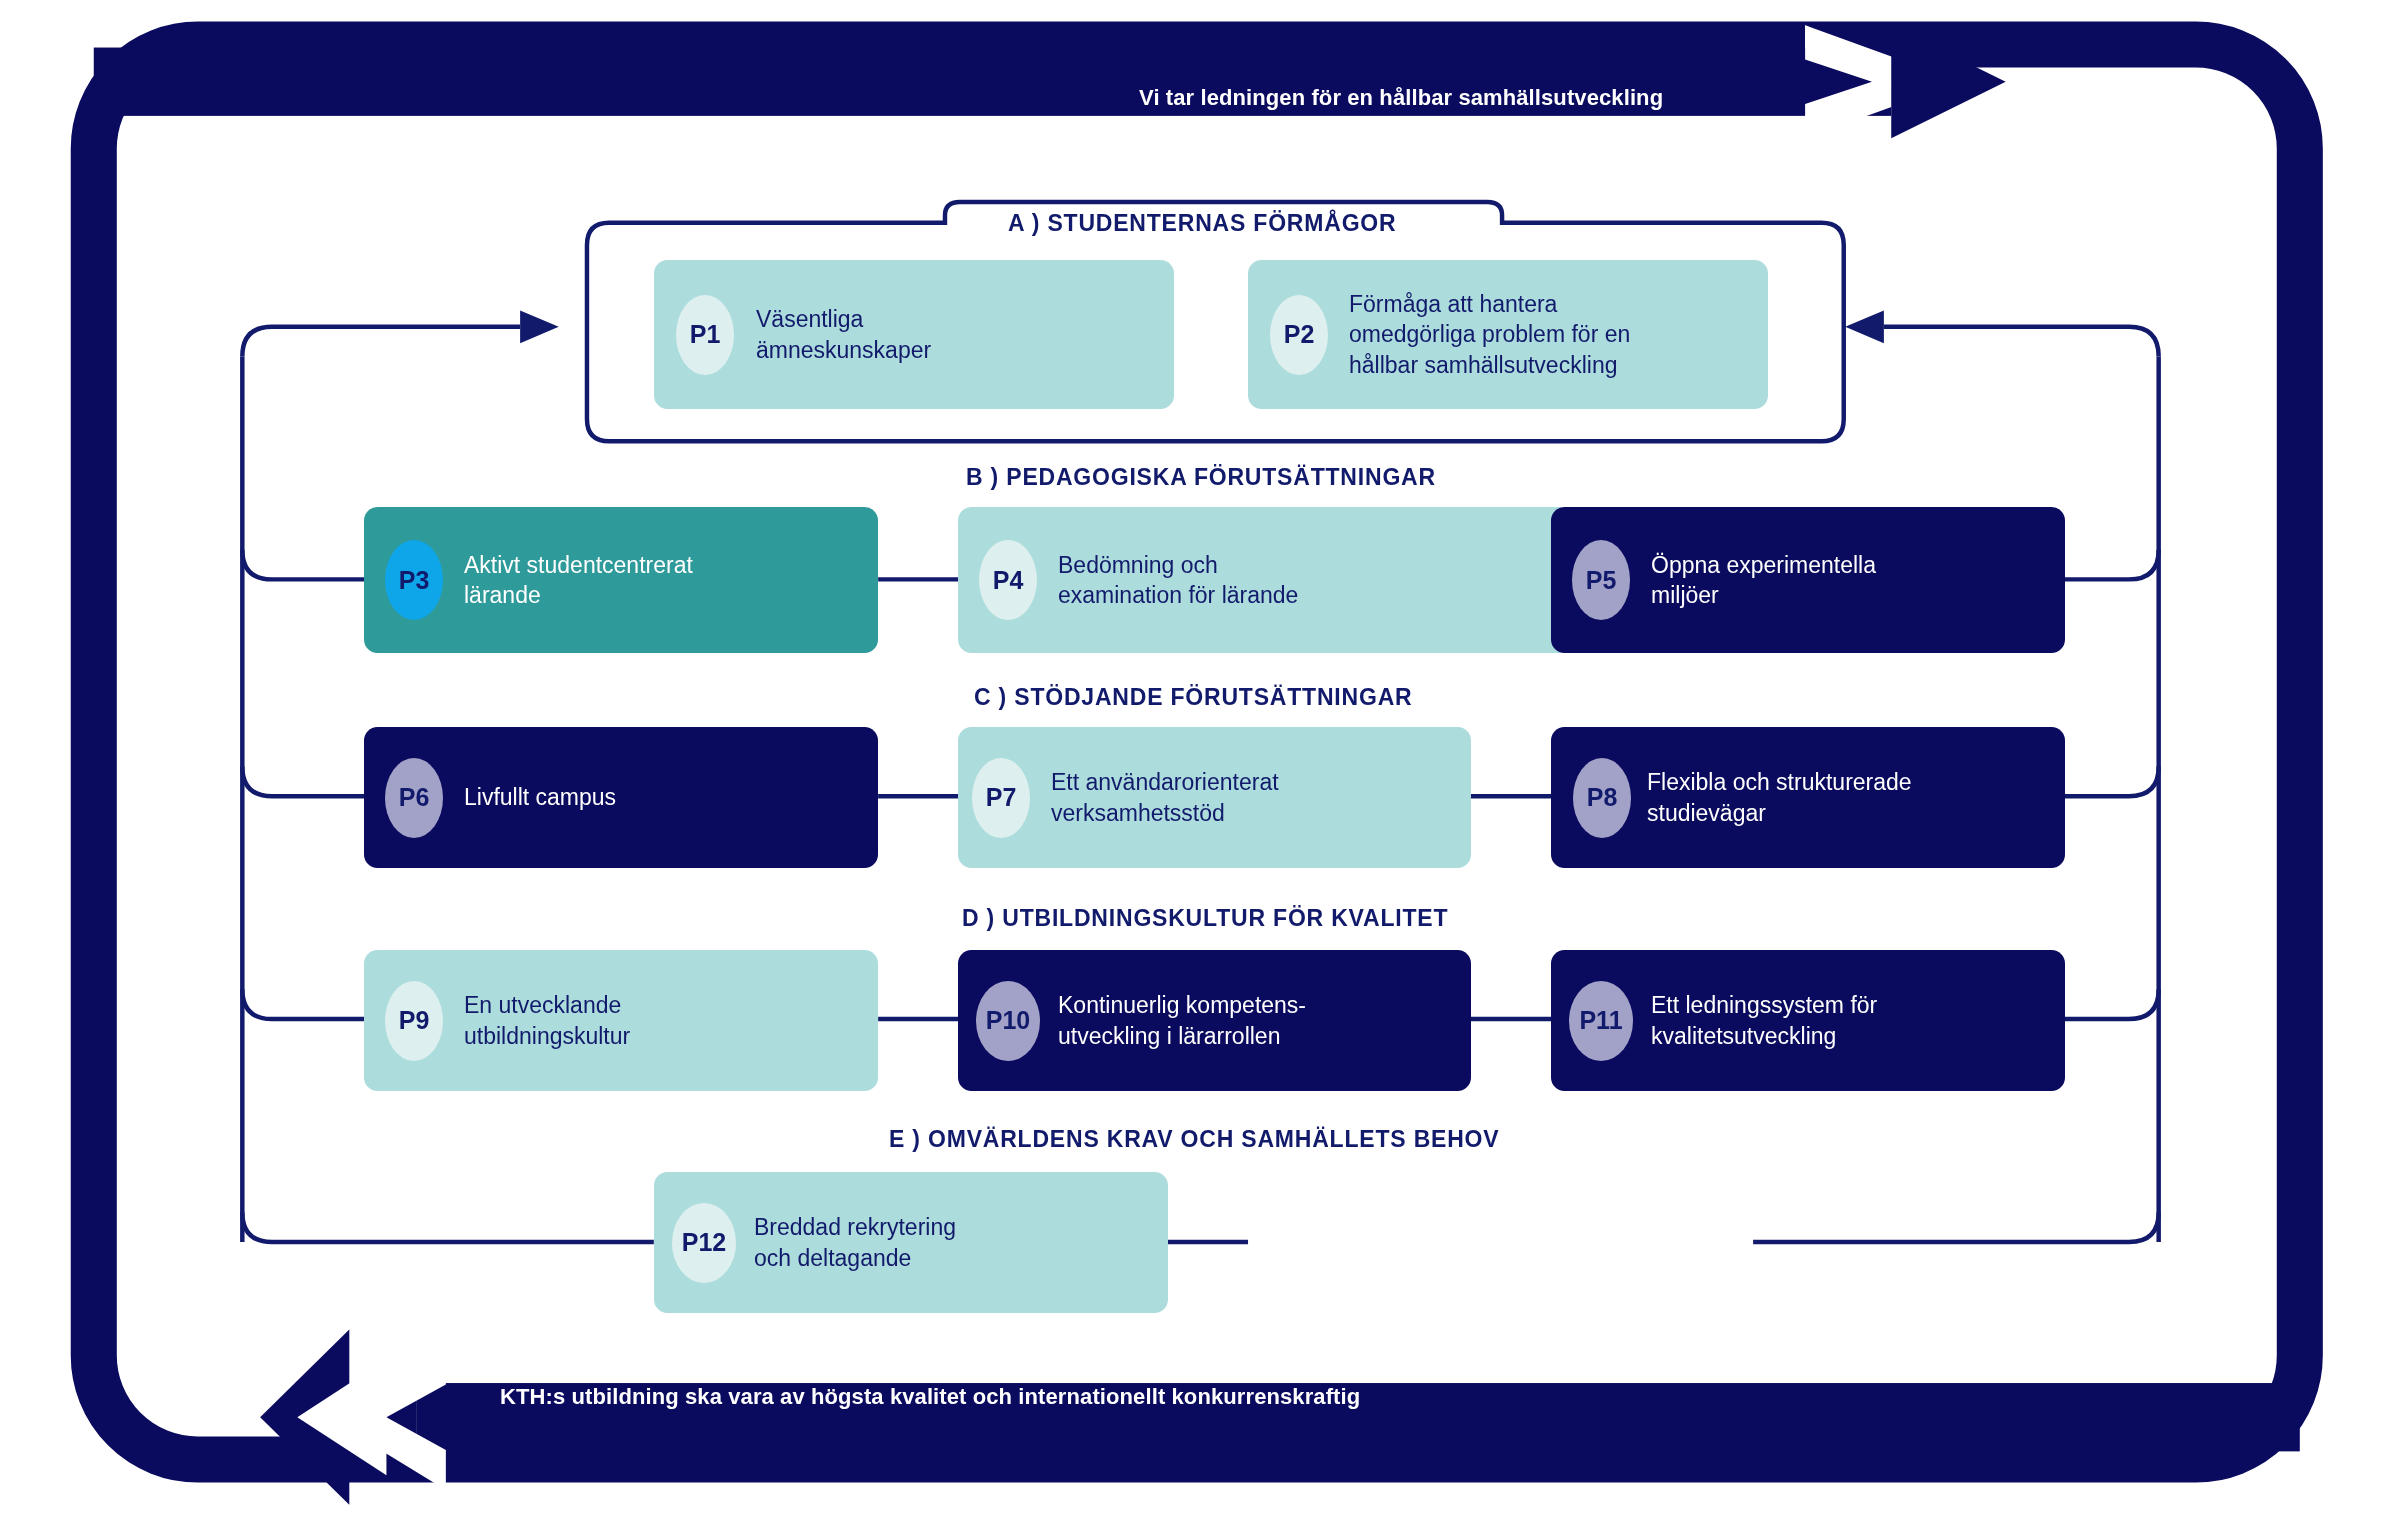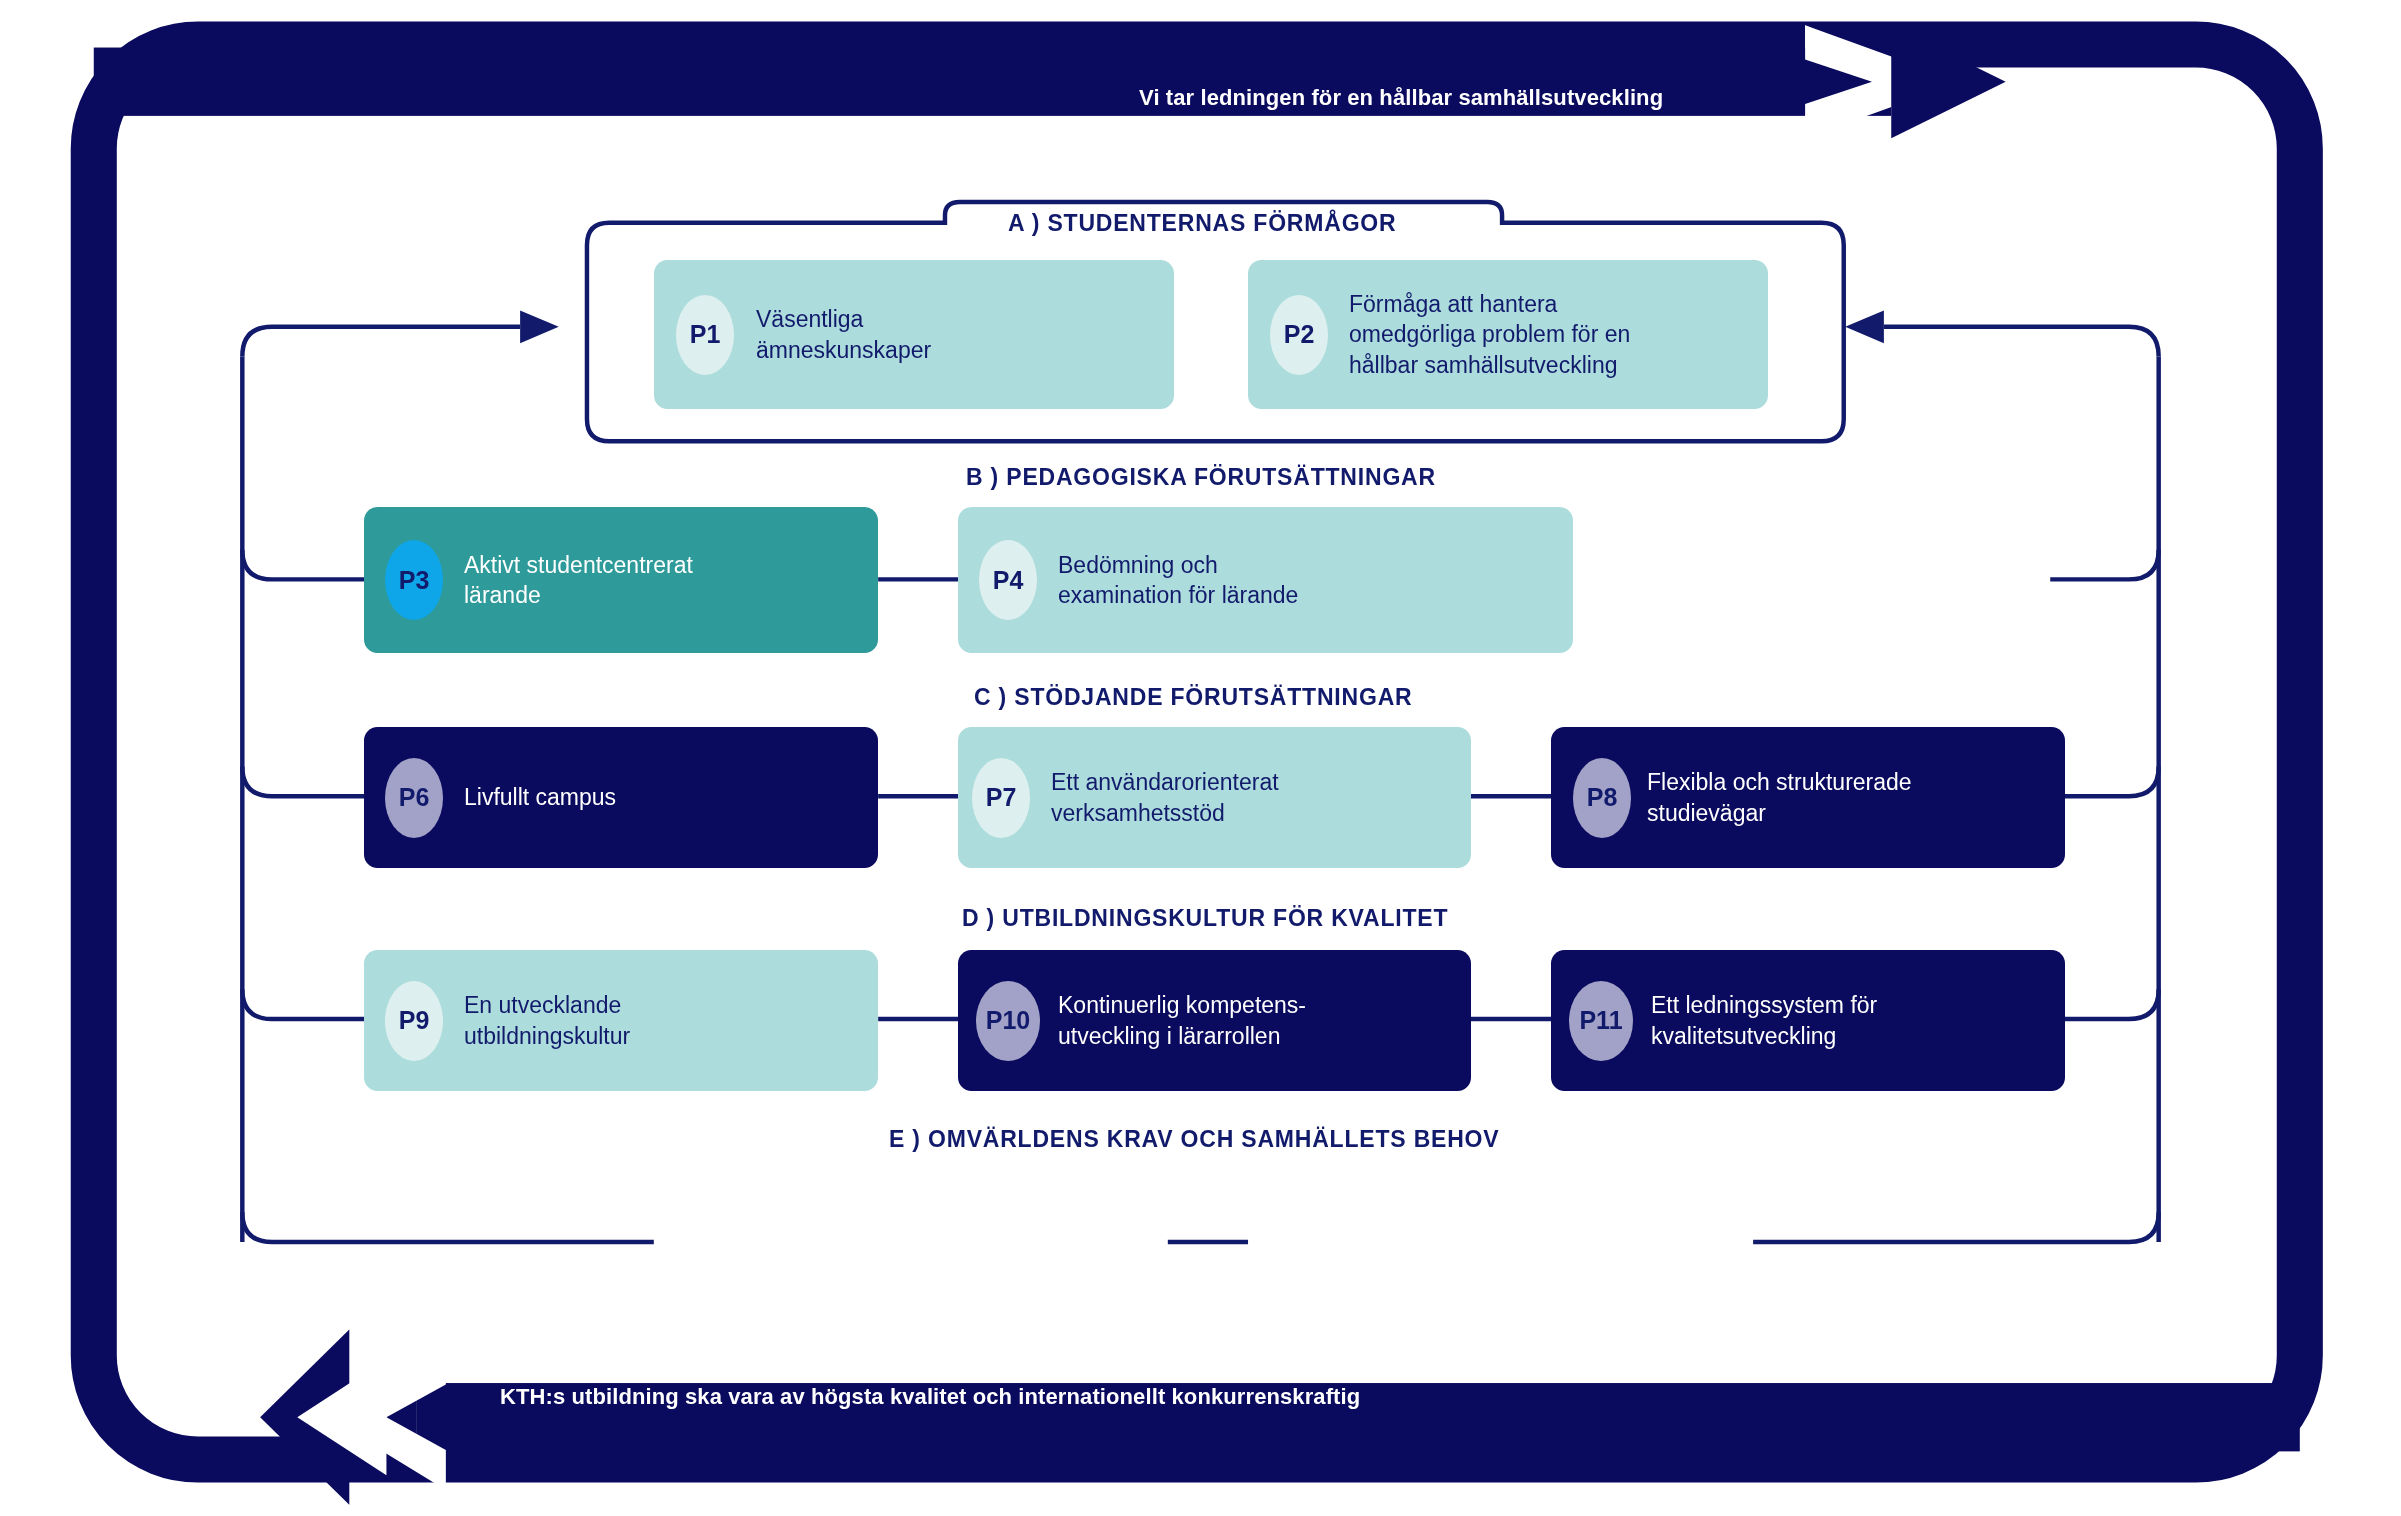--- a/index.html
+++ b/index.html
@@ -181,20 +181,27 @@
   </div>
 
   <div class="card v-light" style="left:958px;top:507px;width:615px;height:146px;padding-left:21px;">
     <div class="bubble" style="width:58px;height:80px;border-radius:50%;">
       <span>P4</span>
     </div>
     <div class="card-text" style="margin-left:21px;">Bedömning och
 examination för lärande</div>
   </div>
 
+  <div class="card v-navy" style="left:1551px;top:507px;width:514px;height:146px;padding-left:21px;">
+    <div class="bubble" style="width:58px;height:80px;border-radius:50%;">
+      <span>P5</span>
+    </div>
+    <div class="card-text" style="margin-left:21px;">Öppna experimentella
+miljöer</div>
+  </div>
 
   <div class="card v-navy" style="left:364px;top:727px;width:514px;height:141px;padding-left:21px;">
     <div class="bubble" style="width:58px;height:80px;border-radius:50%;">
       <span>P6</span>
     </div>
     <div class="card-text" style="margin-left:21px;">Livfullt campus</div>
   </div>
 
   <div class="card v-light" style="left:958px;top:727px;width:513px;height:141px;padding-left:14px;">
     <div class="bubble" style="width:58px;height:80px;border-radius:50%;">
@@ -229,16 +236,23 @@
   </div>
 
   <div class="card v-navy" style="left:1551px;top:950px;width:514px;height:141px;padding-left:18px;">
     <div class="bubble" style="width:64px;height:80px;border-radius:50%;">
       <span>P11</span>
     </div>
     <div class="card-text" style="margin-left:18px;">Ett ledningssystem för
 kvalitetsutveckling</div>
   </div>
 
+  <div class="card v-light" style="left:654px;top:1172px;width:514px;height:141px;padding-left:18px;">
+    <div class="bubble" style="width:64px;height:80px;border-radius:50%;">
+      <span>P12</span>
+    </div>
+    <div class="card-text" style="margin-left:18px;">Breddad rekrytering
+och deltagande</div>
+  </div>
 
 
 </div>
 
 
 </body></html>

